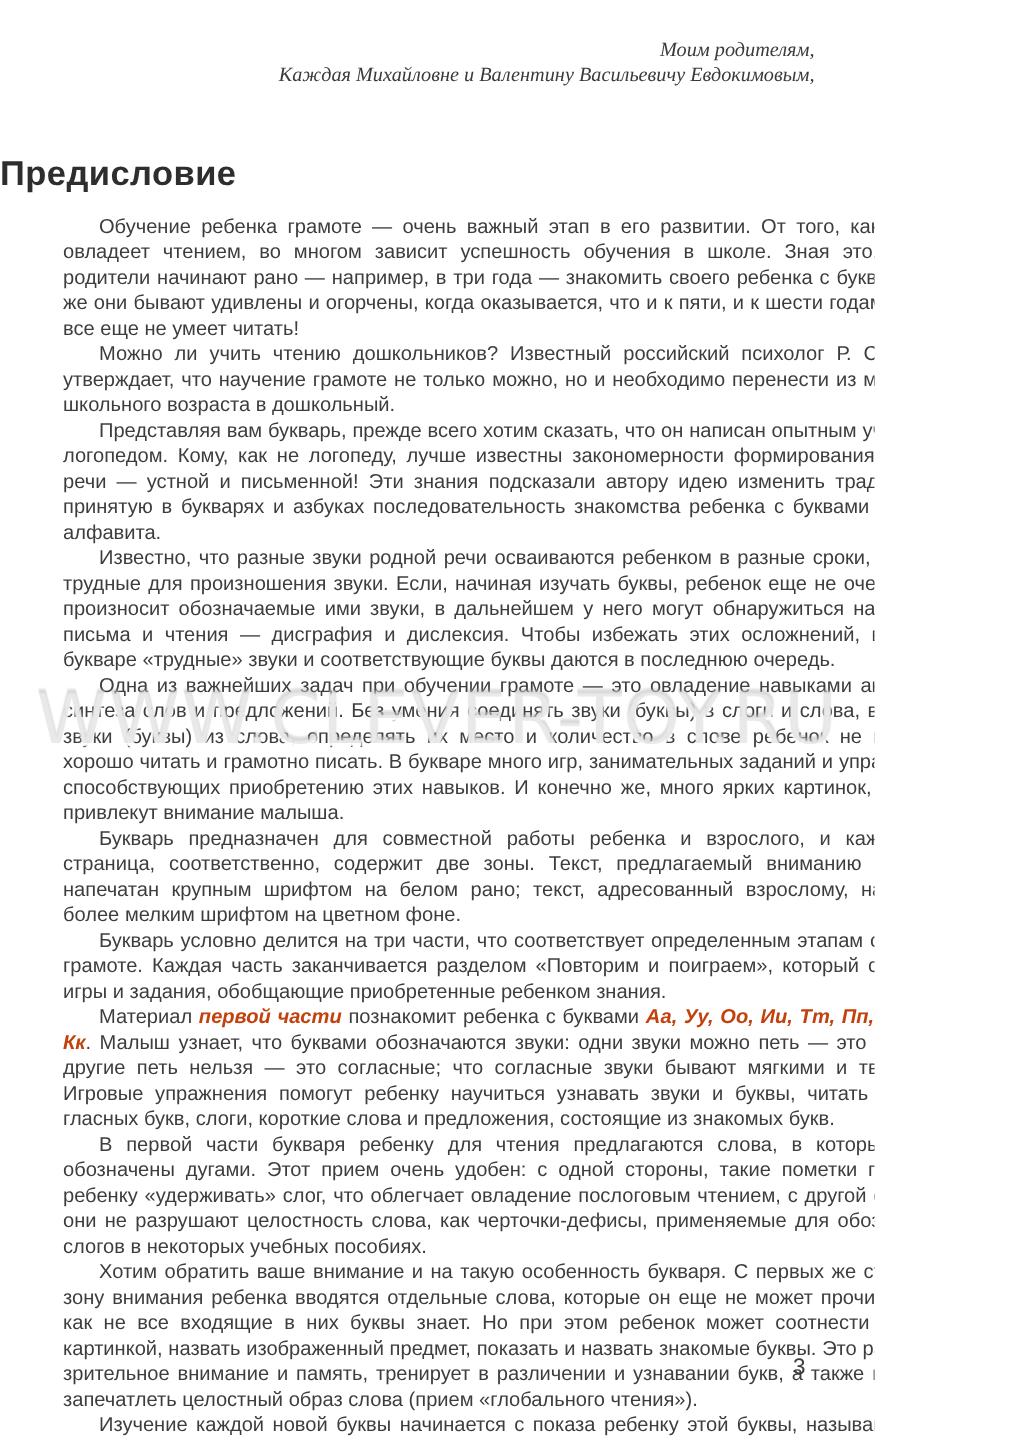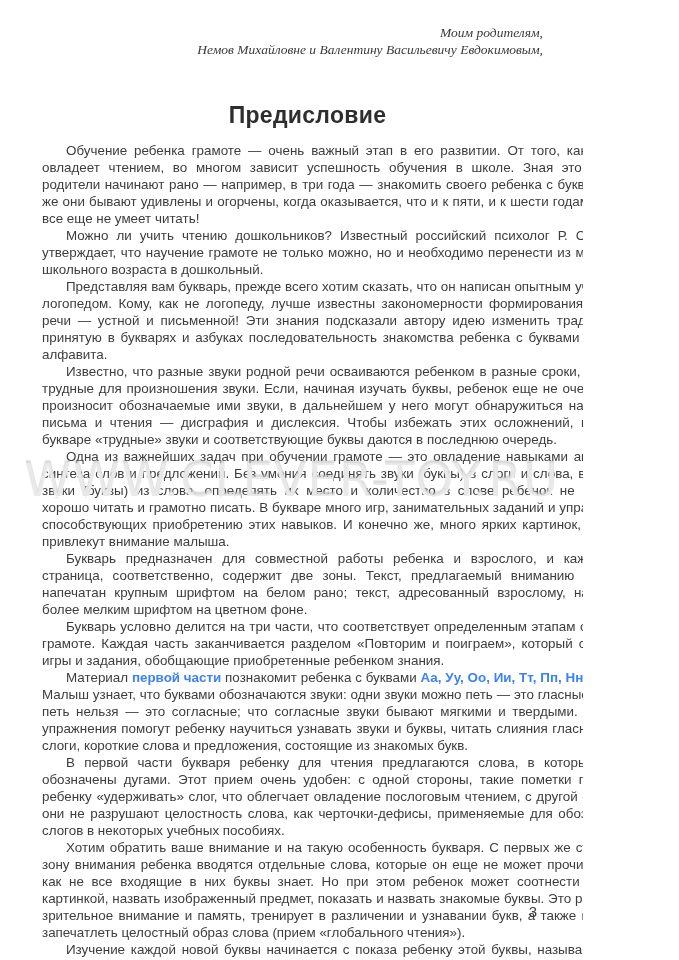--- a/index.html
+++ b/index.html
@@ -26,40 +26,39 @@
     font-size: 13.5px;
     line-height: 16.5px;
     color: #3a3a3a;
   }
 
   .preface-title {
     position: absolute;
     top: 102px;
     left: 0;
     width: 100%;
-    text-align: center;
+    text-align: left;
     font-size: 23px;
     font-weight: bold;
     color: #2e2e2e;
     letter-spacing: 0.3px;
-    padding-left: 32px;
   }
 
   .body-text {
     position: absolute;
     top: 142px;
     left: 42px;
     width: 596px;
     font-size: 13.4px;
     line-height: 17px;
     text-align: justify;
     color: #3d3d3d;
   }
   .body-text p { text-indent: 24px; }
-  .body-text b { font-weight: bold; color: #3b82f6; }
+  .body-text b { font-weight: bold; color: #c2410c; font-style: italic; }
 
   .watermark {
     position: absolute;
     top: 451px;
     left: 50%;
     transform: translateX(-50%);
     white-space: nowrap;
     font-family: "DejaVu Sans", sans-serif;
     font-weight: normal;
     font-size: 48px;
@@ -77,21 +76,21 @@
     color: #3d3d3d;
   }
 </style>
 </head>
 <body>
 
 <div class="page">
 
   <div class="dedication">
     <div>Моим родителям,</div>
-    <div>Немов Михайловне и Валентину Васильевичу Евдокимовым,</div>
+    <div>Каждая Михайловне и Валентину Васильевичу Евдокимовым,</div>
   </div>
 
   <h1 class="preface-title">Предисловие</h1>
 
   <div class="body-text">
       <p><span>Обучение ребенка грамоте — очень важный этап в его развитии. От того, как малыш овладеет чтением, во многом зависит успешность обучения в школе. Зная это, многие родители начинают рано — например, в три года — знакомить своего ребенка с буквами. Как же они бывают удивлены и огорчены, когда оказывается, что и к пяти, и к шести годам малыш все еще не умеет читать!</span></p>
       <p><span>Можно ли учить чтению дошкольников? Известный российский психолог Р. С. Немов утверждает, что научение грамоте не только можно, но и необходимо перенести из младшего школьного возраста в дошкольный.</span></p>
       <p><span>Представляя вам букварь, прежде всего хотим сказать, что он написан опытным учителем-логопедом. Кому, как не логопеду, лучше известны закономерности формирования детской речи — устной и письменной! Эти знания подсказали автору идею изменить традиционно принятую в букварях и азбуках последовательность знакомства ребенка с буквами русского алфавита.</span></p>
       <p><span>Известно, что разные звуки родной речи осваиваются ребенком в разные сроки, что есть трудные для произношения звуки. Если, начиная изучать буквы, ребенок еще не очень чисто произносит обозначаемые ими звуки, в дальнейшем у него могут обнаружиться нарушения письма и чтения — дисграфия и дислексия. Чтобы избежать этих осложнений, в нашем букваре «трудные» звуки и соответствующие буквы даются в последнюю очередь.</span></p>
       <p><span>Одна из важнейших задач при обучении грамоте — это овладение навыками анализа и синтеза слов и предложений. Без умения соединять звуки (буквы) в слоги и слова, выделять звуки (буквы) из слова, определять их место и количество в слове ребенок не научится хорошо читать и грамотно писать. В букваре много игр, занимательных заданий и упражнений, способствующих приобретению этих навыков. И конечно же, много ярких картинок, которые привлекут внимание малыша.</span></p>

